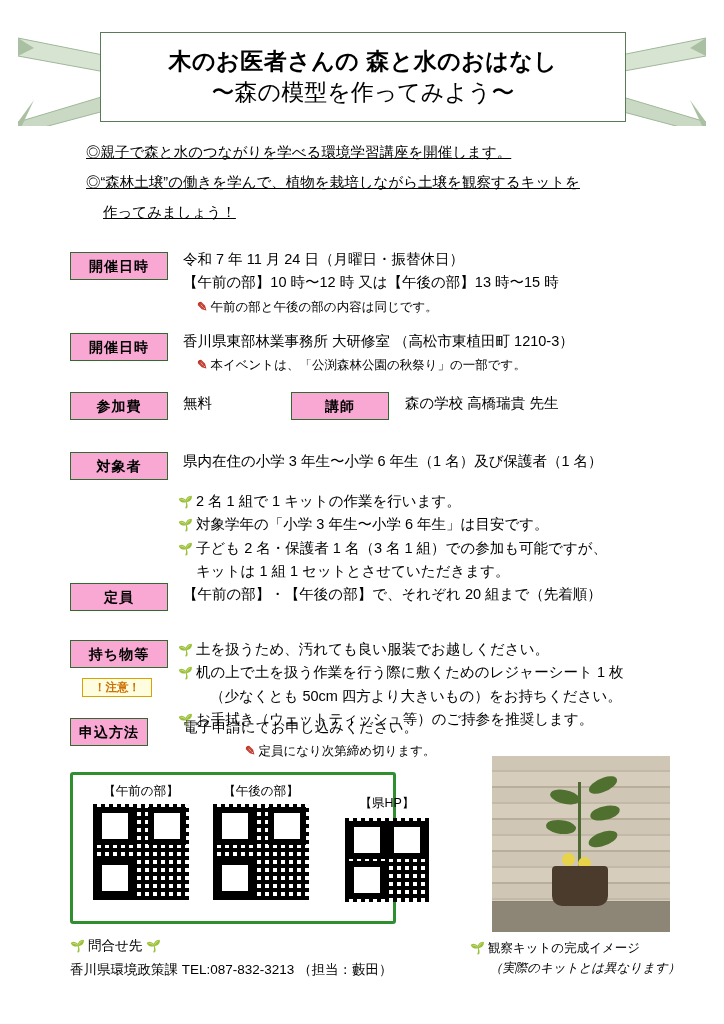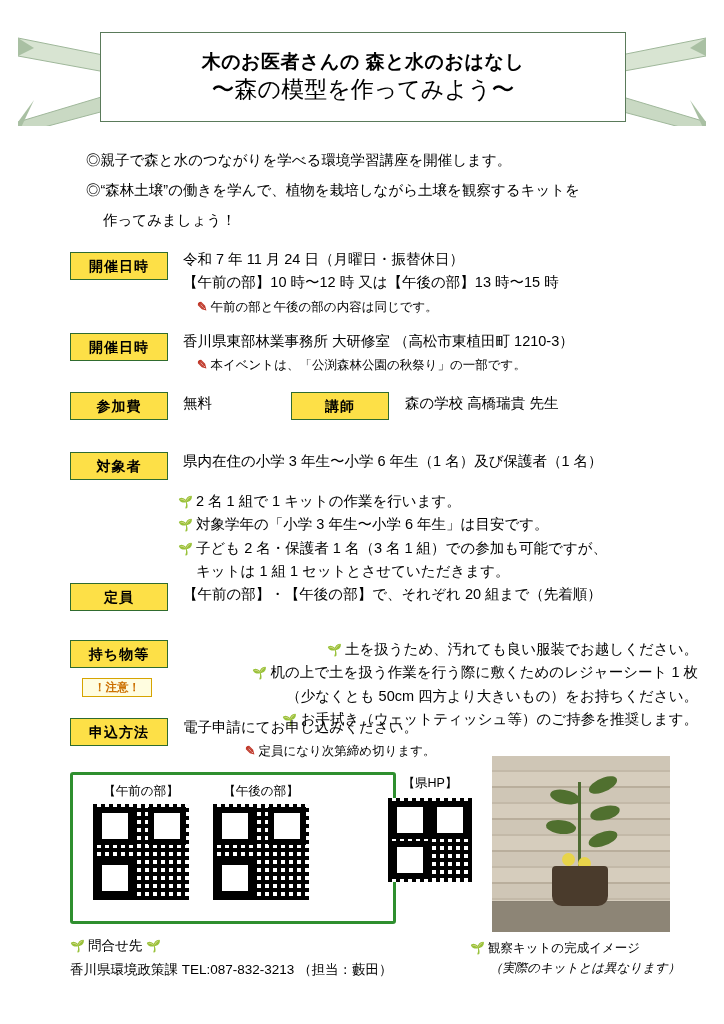--- a/index.html
+++ b/index.html
@@ -44,57 +44,58 @@
     width: 524px;
     height: 88px;
     border: 1.5px solid #5a7a5a;
     background: #ffffff;
     display: flex;
     flex-direction: column;
     align-items: center;
     justify-content: center;
   }
   .banner-title {
-    font-size: 19px;
+    font-size: 23px;
     font-weight: bold;
     letter-spacing: 0.5px;
     line-height: 1.35;
     text-align: center;
     white-space: nowrap;
   }
   .banner-sub {
     font-size: 23px;
     font-weight: normal;
     line-height: 1.35;
     text-align: center;
     white-space: nowrap;
   }
 
   
   .intro {
     position: absolute;
     left: 86px;
-    top: 148px;
+    top: 140px;
     width: 600px;
     font-size: 14.5px;
     line-height: 1.72;
+    text-decoration: underline;
   }
   .intro p {
     margin: 0 0 5px 0;
     text-indent: 0;
   }
   .intro .indent {
     padding-left: 17px;
   }
 
   
   .lbl {
     position: absolute;
     border: 1.6px solid #2f6b2f;
-    background: #fde047;
+    background: #f9a8d4;
     font-size: 14px;
     font-weight: bold;
     text-align: center;
     line-height: 26px;
     height: 28px;
     letter-spacing: 1px;
     box-sizing: border-box;
   }
   .row-text {
     position: absolute;
@@ -325,49 +326,49 @@
     <div><span class="sprout">🌱</span><span>対象学年の「小学 3 年生〜小学 6 年生」は目安です。</span></div>
     <div><span class="sprout">🌱</span><span>子ども 2 名・保護者 1 名（3 名 1 組）での参加も可能ですが、</span></div>
     <div style="padding-left:18px;"><span>キットは 1 組 1 セットとさせていただきます。</span></div>
   </div>
 
   <div class="lbl" style="left:70px; top:583px; width:98px;">定員</div>
   <div class="row-text" style="left:183px; top:583px; width:510px;">【午前の部】・【午後の部】で、それぞれ 20 組まで（先着順）</div>
 
   <div class="lbl" style="left:70px; top:640px; width:98px;">持ち物等</div>
   <div class="caution">！注意！</div>
-  <div class="row-text" style="left:178px; top:638px; width:520px;text-align:right;">
+  <div class="row-text" style="left:178px; top:638px; width:520px;">
     <div><span class="sprout">🌱</span><span>土を扱うため、汚れても良い服装でお越しください。</span></div>
     <div><span class="sprout">🌱</span><span>机の上で土を扱う作業を行う際に敷くためのレジャーシート 1 枚</span></div>
     <div style="padding-left:32px;"><span>（少なくとも 50cm 四方より大きいもの）をお持ちください。</span></div>
     <div><span class="sprout">🌱</span><span>お手拭き（ウェットティッシュ等）のご持参を推奨します。</span></div>
   </div>
 
-  <div class="lbl" style="left:70px; top:718px; width:98px;">申込方法</div>
+  <div class="lbl" style="left:70px; top:718px; width:78px;">申込方法</div>
   <div class="row-text" style="left:183px; top:716px; width:420px;">
     <div>電子申請にてお申し込みください。</div>
     <div class="note" style="padding-left:62px; margin-top:2px;">
       <span class="redmark">✎</span><span>定員になり次第締め切ります。</span>
     </div>
   </div>
 
   <div class="qr-panel">
     <div class="qr-item" style="left:20px; top:8px;">
       <div class="qr-cap">【午前の部】</div>
       <div class="qr-code">
           <span class="qr-eye"></span>
         </div>
     </div>
     <div class="qr-item" style="left:140px; top:8px;">
       <div class="qr-cap">【午後の部】</div>
       <div class="qr-code">
           <span class="qr-eye"></span>
         </div>
     </div>
-    <div class="qr-item" style="left:272px; top:0;margin-left:43px;">
+    <div class="qr-item" style="left:272px; top:20px;">
       <div class="qr-cap">【県HP】</div>
       <div class="qr-code" style="width:84px;height:84px;margin-top:6px;">
           <span class="qr-eye"></span>
         </div>
     </div>
   </div>
 
   <div class="photo">
     <div class="wood"></div>
     <div class="floorline"></div>

